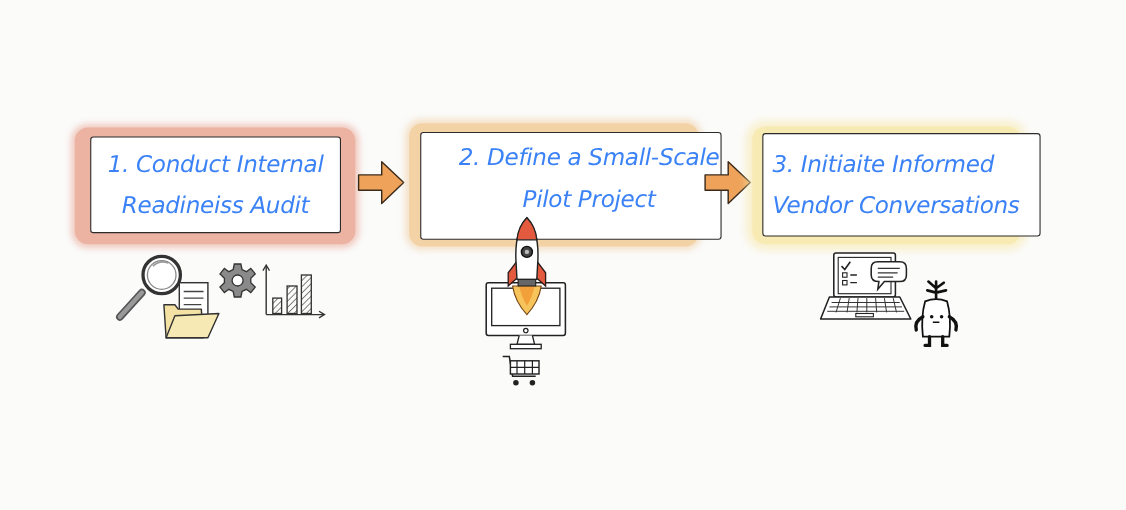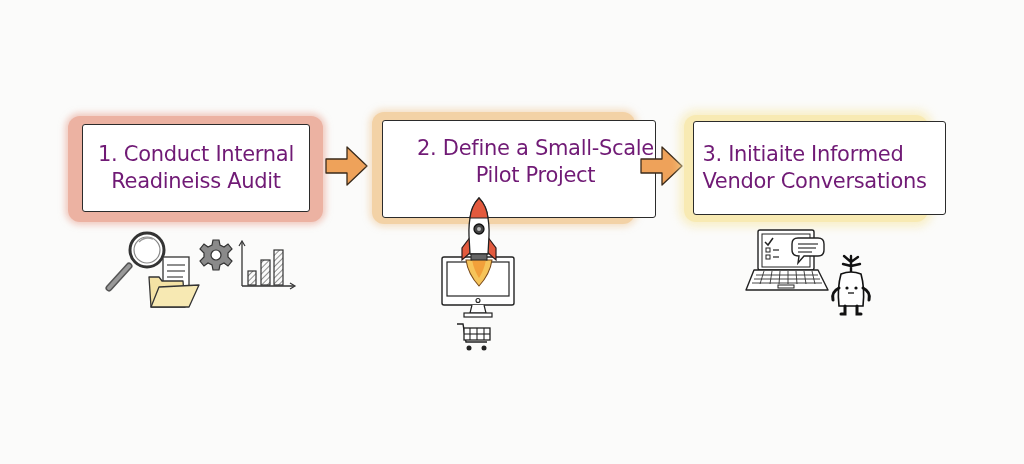--- a/index.html
+++ b/index.html
@@ -19,24 +19,25 @@
     background: #ffffff;
     border: 1.4px solid #2b2b2b;
     border-radius: 3px;
     box-sizing: border-box;
     display: flex; align-items: center; justify-content: center;
     text-align: center;
   }
   .step .label {
     font-family: "DejaVu Sans", sans-serif;
     font-size: 21px;
-    line-height: 27px;
-    color: #701a75;
+    line-height: 38px;
+    color: #3b82f6;
     letter-spacing: -0.3px;
     white-space: pre-line;
+    font-style: italic;
   }
   #step1 { left: 68px; top: 116px; width: 255px; height: 106px;
     background: #ecb2a2;
     box-shadow: 0 0 6px 3px rgba(232,160,142,0.55);
   }
   #step1 .inner { left: 14px; top: 8px; width: 228px; height: 88px; }
   #step2 { left: 372px; top: 112px; width: 263px; height: 112px;
     background: #f3d2a6;
     box-shadow: 0 0 6px 3px rgba(240,200,150,0.5);
   }

